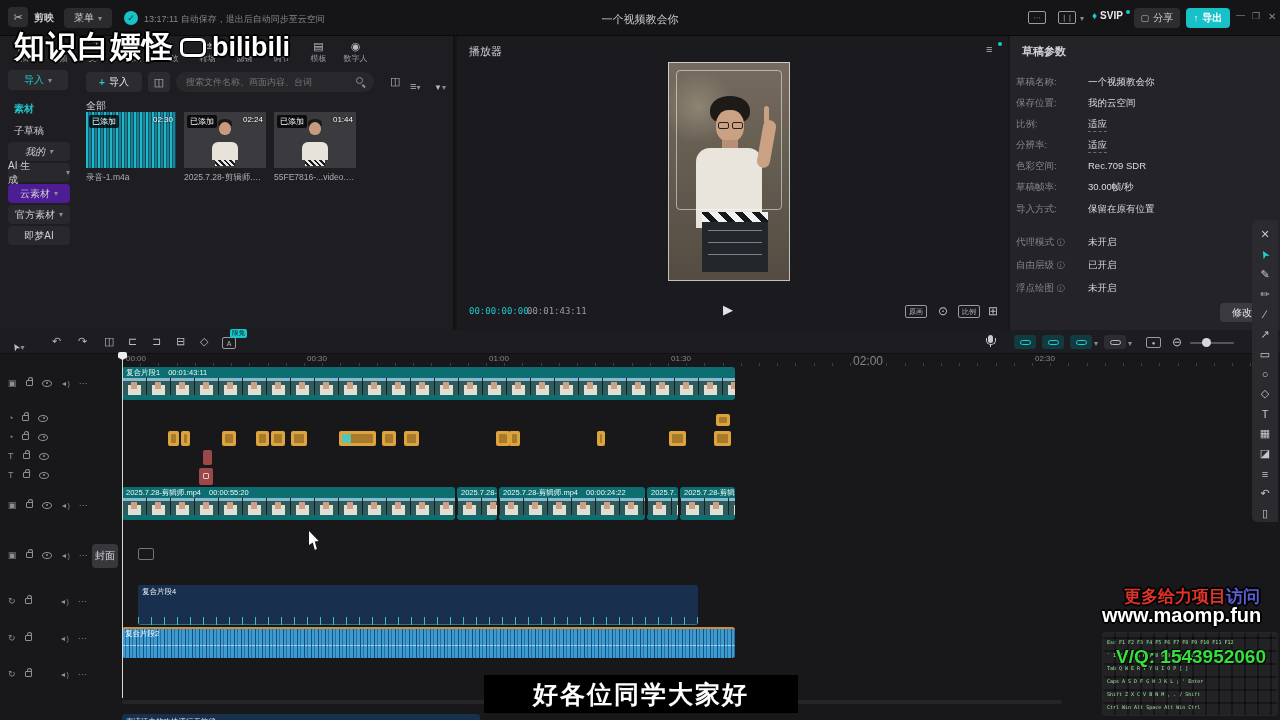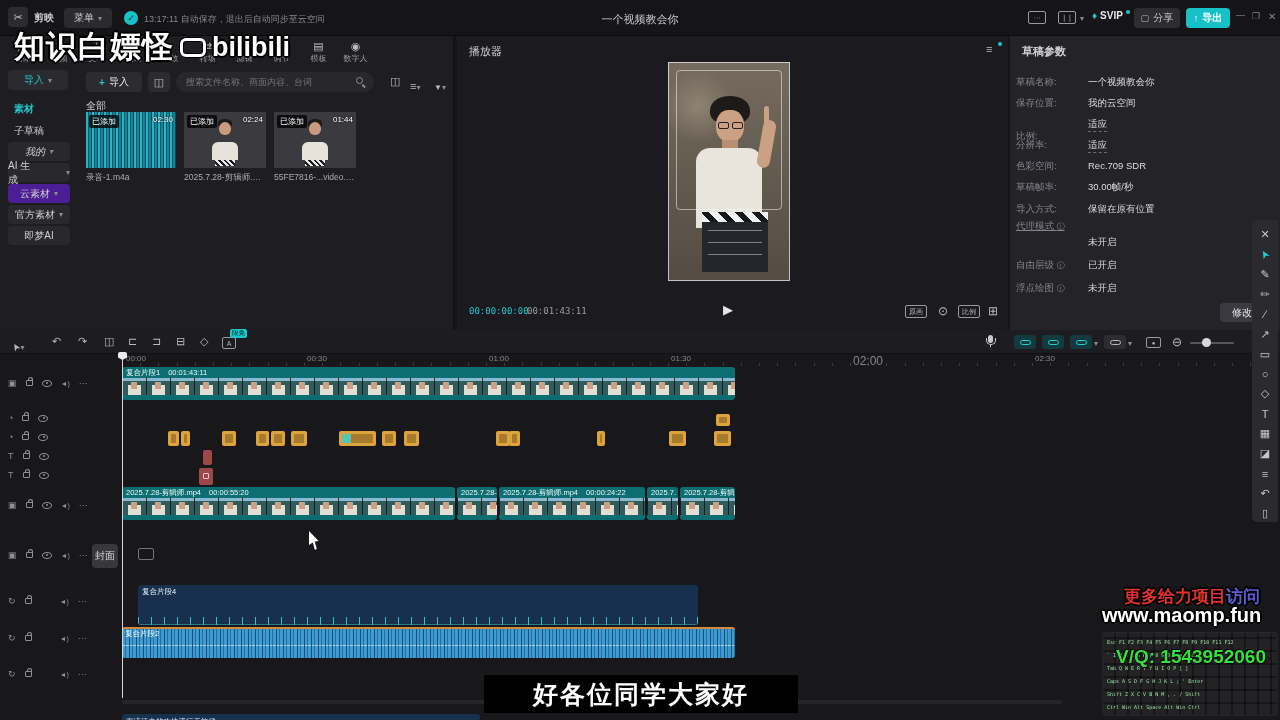--- a/index.html
+++ b/index.html
@@ -251,31 +251,31 @@
       <span>比例</span>
     </div>
   <div class="abs ic" style="left:988px;top:305px;font-size:12px;">⊞</div>
 
   <div class="panel" style="left:1010px;top:36px;width:270px;height:294px;background:#232328;"></div>
   <div class="abs txt" style="left:1022px;top:44px;font-size:11px;font-weight:bold;">草稿参数</div>
   <div class="abs dim" style="left:1016px;top:76px;font-size:9.5px;">草稿名称:</div>
   <div class="abs txt" style="left:1088px;top:76px;font-size:9.5px;color:#dcdce0;">一个视频教会你</div>
   <div class="abs dim" style="left:1016px;top:97px;font-size:9.5px;">保存位置:</div>
   <div class="abs txt" style="left:1088px;top:97px;font-size:9.5px;color:#dcdce0;">我的云空间</div>
-  <div class="abs dim" style="left:1016px;top:118px;font-size:9.5px;margin-top:12px;">比例:</div>
+  <div class="abs dim" style="left:1016px;top:118px;font-size:9.5px;">比例:</div>
   <div class="abs txt" style="left:1088px;top:118px;font-size:9.5px;color:#dcdce0;border-bottom:1px dashed #6a6a72;">适应</div>
   <div class="abs dim" style="left:1016px;top:139px;font-size:9.5px;">分辨率:</div>
   <div class="abs txt" style="left:1088px;top:139px;font-size:9.5px;color:#dcdce0;border-bottom:1px dashed #6a6a72;">适应</div>
   <div class="abs dim" style="left:1016px;top:160px;font-size:9.5px;">色彩空间:</div>
   <div class="abs txt" style="left:1088px;top:160px;font-size:9.5px;color:#dcdce0;">Rec.709 SDR</div>
   <div class="abs dim" style="left:1016px;top:181px;font-size:9.5px;">草稿帧率:</div>
   <div class="abs txt" style="left:1088px;top:181px;font-size:9.5px;color:#dcdce0;">30.00帧/秒</div>
   <div class="abs dim" style="left:1016px;top:203px;font-size:9.5px;">导入方式:</div>
   <div class="abs txt" style="left:1088px;top:203px;font-size:9.5px;color:#dcdce0;">保留在原有位置</div>
-  <div class="abs dim" style="left:1016px;top:220px;font-size:9.5px;text-decoration:underline;"><span>代理模式</span> <span style="font-size:8px;">ⓘ</span></div>
+  <div class="abs dim" style="left:1016px;top:236px;font-size:9.5px;"><span>代理模式</span> <span style="font-size:8px;">ⓘ</span></div>
   <div class="abs txt" style="left:1088px;top:236px;font-size:9.5px;color:#dcdce0;">未开启</div>
   <div class="abs dim" style="left:1016px;top:259px;font-size:9.5px;"><span>自由层级</span> <span style="font-size:8px;">ⓘ</span></div>
   <div class="abs txt" style="left:1088px;top:259px;font-size:9.5px;color:#dcdce0;text-align:center;">已开启</div>
   <div class="abs dim" style="left:1016px;top:282px;font-size:9.5px;"><span>浮点绘图</span> <span style="font-size:8px;">ⓘ</span></div>
   <div class="abs txt" style="left:1088px;top:282px;font-size:9.5px;color:#dcdce0;">未开启</div>
   <div class="pill" style="left:1220px;top:303px;width:44px;height:19px;background:#3a3a40;">
       <span style="color:#e8e8ec;">修改</span>
     </div>
 
   <div class="abs" style="left:1252px;top:220px;width:26px;height:302px;background:#2a2a2f;border-radius:5px 0 0 5px;display:flex;flex-direction:column;align-items:center;padding-top:6px;gap:3px;z-index:30;">

